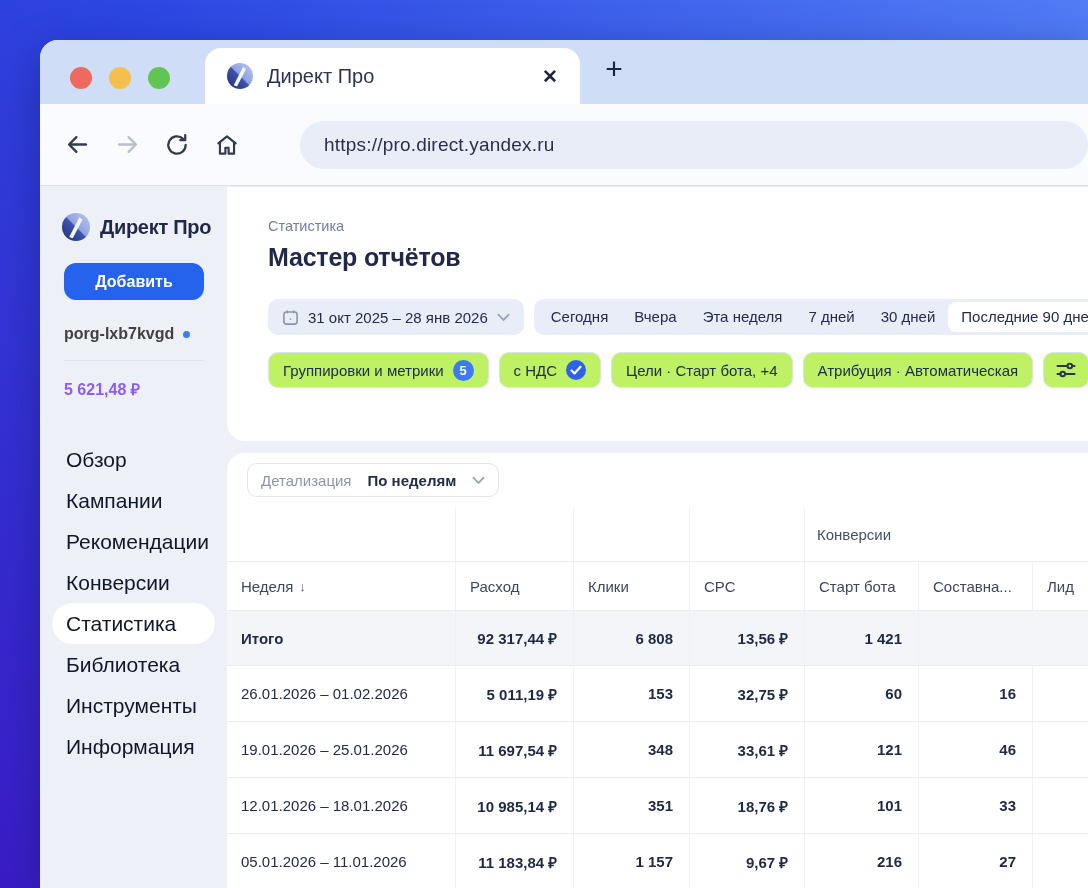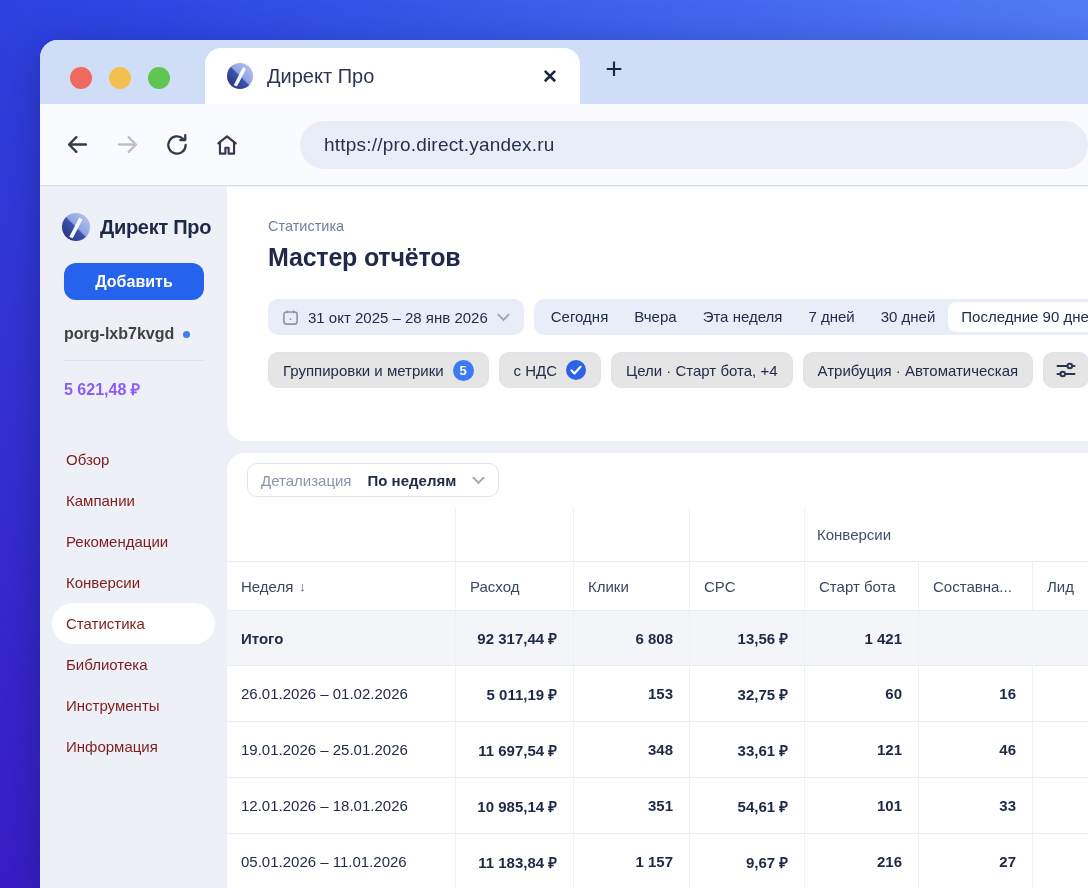--- a/index.html
+++ b/index.html
@@ -40,36 +40,36 @@
   .logo-text { font-size:20px; font-weight:700; color:#1e2847; letter-spacing:-.3px; white-space:nowrap; }
   .add-btn { display:block; margin:22px 0 0 24px; width:140px; height:37px; background:#2563ec; color:#fff;
     border:none; border-radius:12px; font-size:16px; font-weight:700; font-family:inherit; cursor:pointer; }
   .account { margin:25px 0 0 24px; display:flex; align-items:center; gap:9px;
     font-weight:700; font-size:16px; color:#404040; cursor:pointer; }
   .dot { width:7px; height:7px; border-radius:50%; background:#3e7bf7; }
   .sb-divider { margin:17px 0 0 24px; width:140px; height:1px; background:#dfe3ed; }
   .balance { margin:17px 0 0 24px; font-weight:700; font-size:16px; color:#8b5cf6; }
   .menu { margin-top:39px; }
   .menu-item { height:41px; line-height:41px; margin:0 12px; padding-left:14px; border-radius:21px;
-    font-size:15px; font-weight:500; color:#7f1d1d; cursor:pointer; white-space:nowrap; }
+    font-size:21px; font-weight:500; color:#0f172a; cursor:pointer; white-space:nowrap; }
   .menu-item.active { background:#fff; }
   
   .content { flex:1; min-width:0; display:flex; flex-direction:column; }
   .header-card { flex:none; height:254px; background:#fff; border-radius:0 0 0 18px; padding:31px 0 0 41px; overflow:hidden; }
   .crumb { font-size:14.5px; color:#71809f; }
   .page-title { margin-top:9px; font-size:25px; font-weight:700; color:#20294a; letter-spacing:-.2px; }
   .filter-row1 { margin-top:27px; display:flex; gap:10px; align-items:center; }
   .date-pill { flex:none; height:36px; background:#e9edf7; border-radius:10px; display:flex; align-items:center;
     gap:9px; padding:0 14px; font-size:15px; font-weight:500; color:#222c4b; cursor:pointer; white-space:nowrap; }
   .segmented { flex:none; height:36px; background:#e9edf7; border-radius:10px; display:flex; align-items:center; padding:0 4px; }
   .seg { padding:0 13px; height:30px; line-height:30px; border-radius:8px; font-size:15px; color:#222c4b;
     white-space:nowrap; cursor:pointer; }
   .seg.selected { background:#fff; font-weight:500; }
   .filter-row2 { margin-top:17px; display:flex; gap:10px; align-items:center; }
-  .chip { flex:none; height:36px; background:#e5e5e5; border:1px solid #dde2ec; border-radius:10px;
+  .chip { flex:none; height:36px; background:#bef264; border:1px solid #dde2ec; border-radius:10px;
     display:flex; align-items:center; gap:9px; padding:0 14px; font-size:15px; color:#222c4b;
     white-space:nowrap; cursor:pointer; }
   .chip-badge { width:21px; height:21px; border-radius:50%; background:#3d7af8; color:#fff;
     font-size:13px; font-weight:700; display:flex; align-items:center; justify-content:center; }
   .chip.icon-chip { width:46px; justify-content:center; padding:0; }
   .gap { flex:none; height:12px; }
   .table-card { flex:1; background:#fff; border-radius:18px 0 0 0; padding-top:10px; overflow:hidden; }
   .detail-pill { margin-left:20px; height:34px; display:inline-flex; align-items:center; gap:16px;
     padding:0 13px; border:1px solid #dfe4ee; border-radius:10px; font-size:15px; cursor:pointer; }
   .detail-label { color:#8b96ad; }
@@ -323,21 +323,21 @@
               <div class="cell cR num bR">348</div>
               <div class="cell cR num bR">33,61 ₽</div>
               <div class="cell cR num bR">121</div>
               <div class="cell cR num bR">46</div>
               <div class="cell cR num"></div>
             </div>
             <div class="cols trow drow">
               <div class="cell cL pdate bR">12.01.2026 – 18.01.2026</div>
               <div class="cell cR num bR">10 985,14 ₽</div>
               <div class="cell cR num bR">351</div>
-              <div class="cell cR num bR">54,61 ₽</div>
+              <div class="cell cR num bR">18,76 ₽</div>
               <div class="cell cR num bR">101</div>
               <div class="cell cR num bR">33</div>
               <div class="cell cR num"></div>
             </div>
             <div class="cols trow drow">
               <div class="cell cL pdate bR">05.01.2026 – 11.01.2026</div>
               <div class="cell cR num bR">11 183,84 ₽</div>
               <div class="cell cR num bR">1 157</div>
               <div class="cell cR num bR">9,67 ₽</div>
               <div class="cell cR num bR">216</div>

